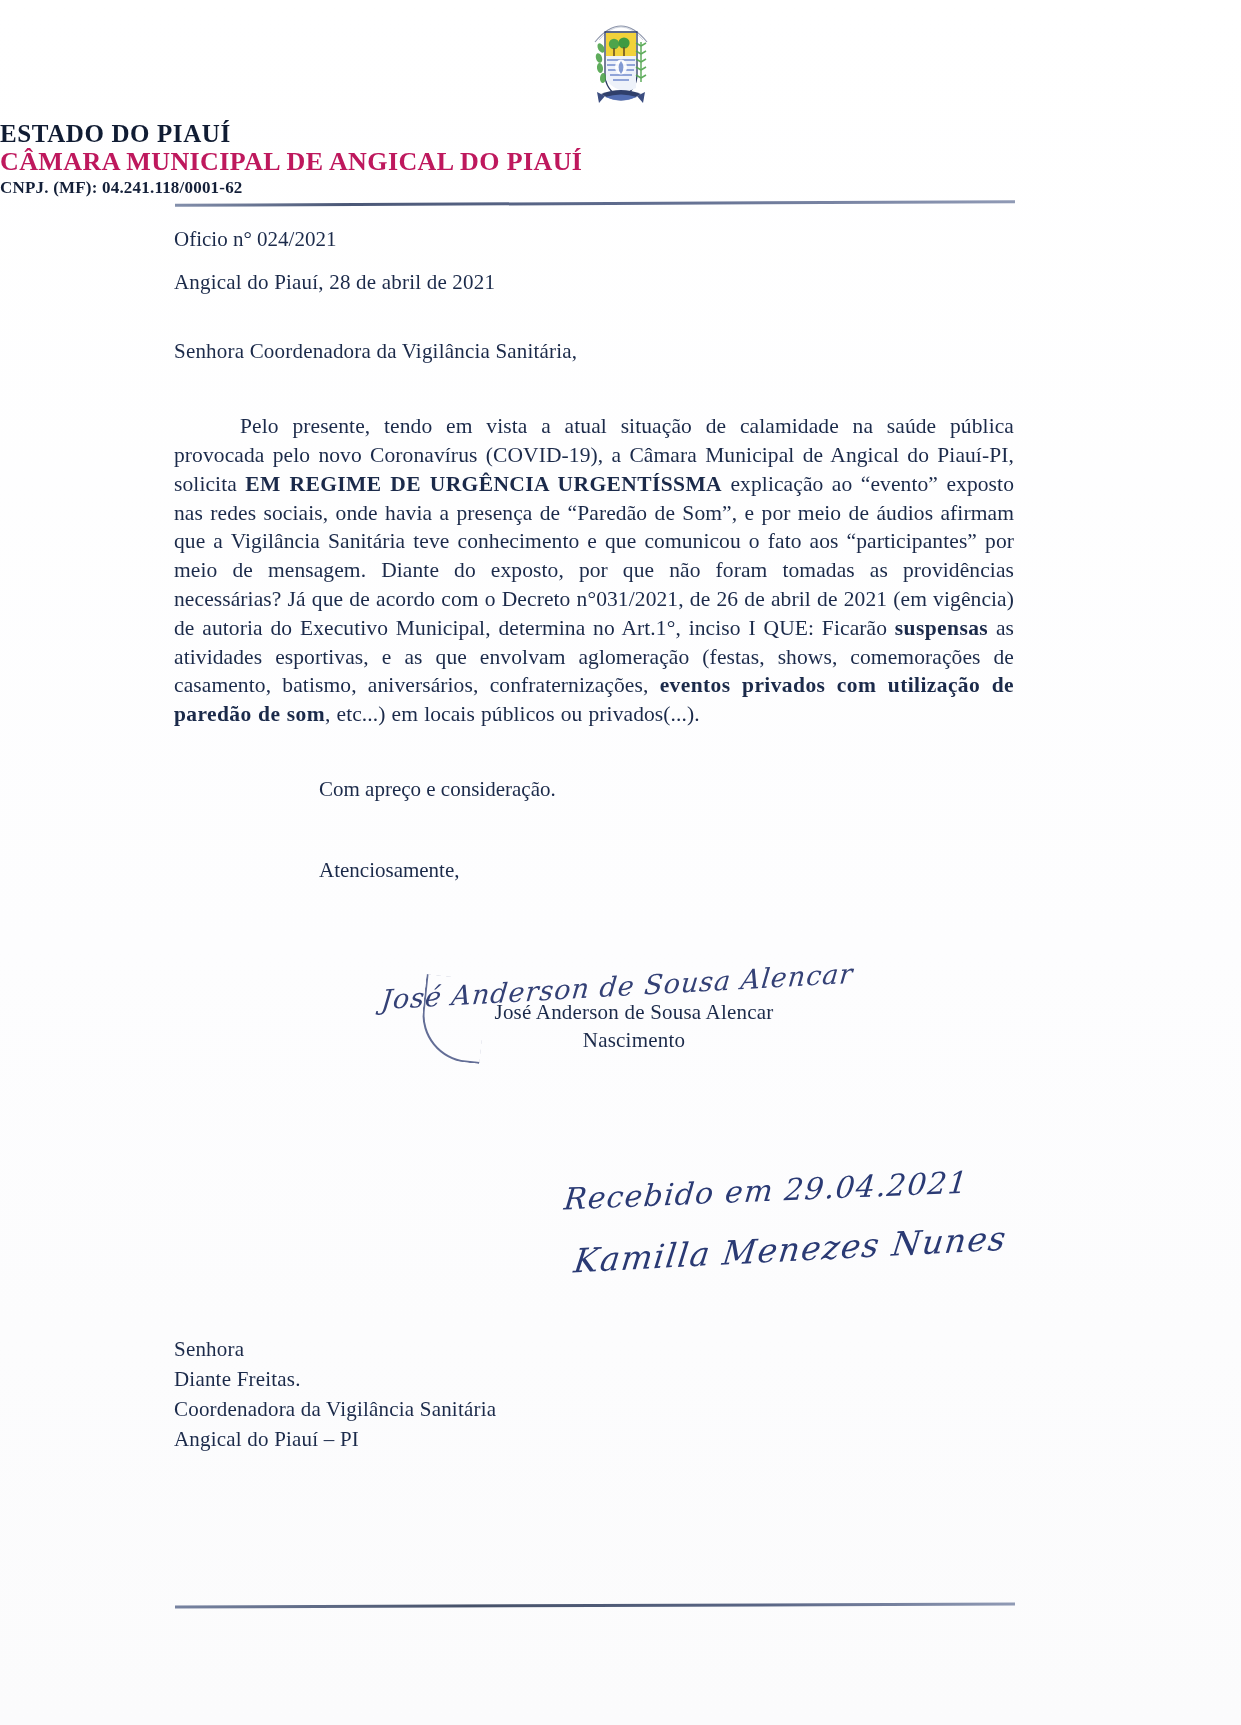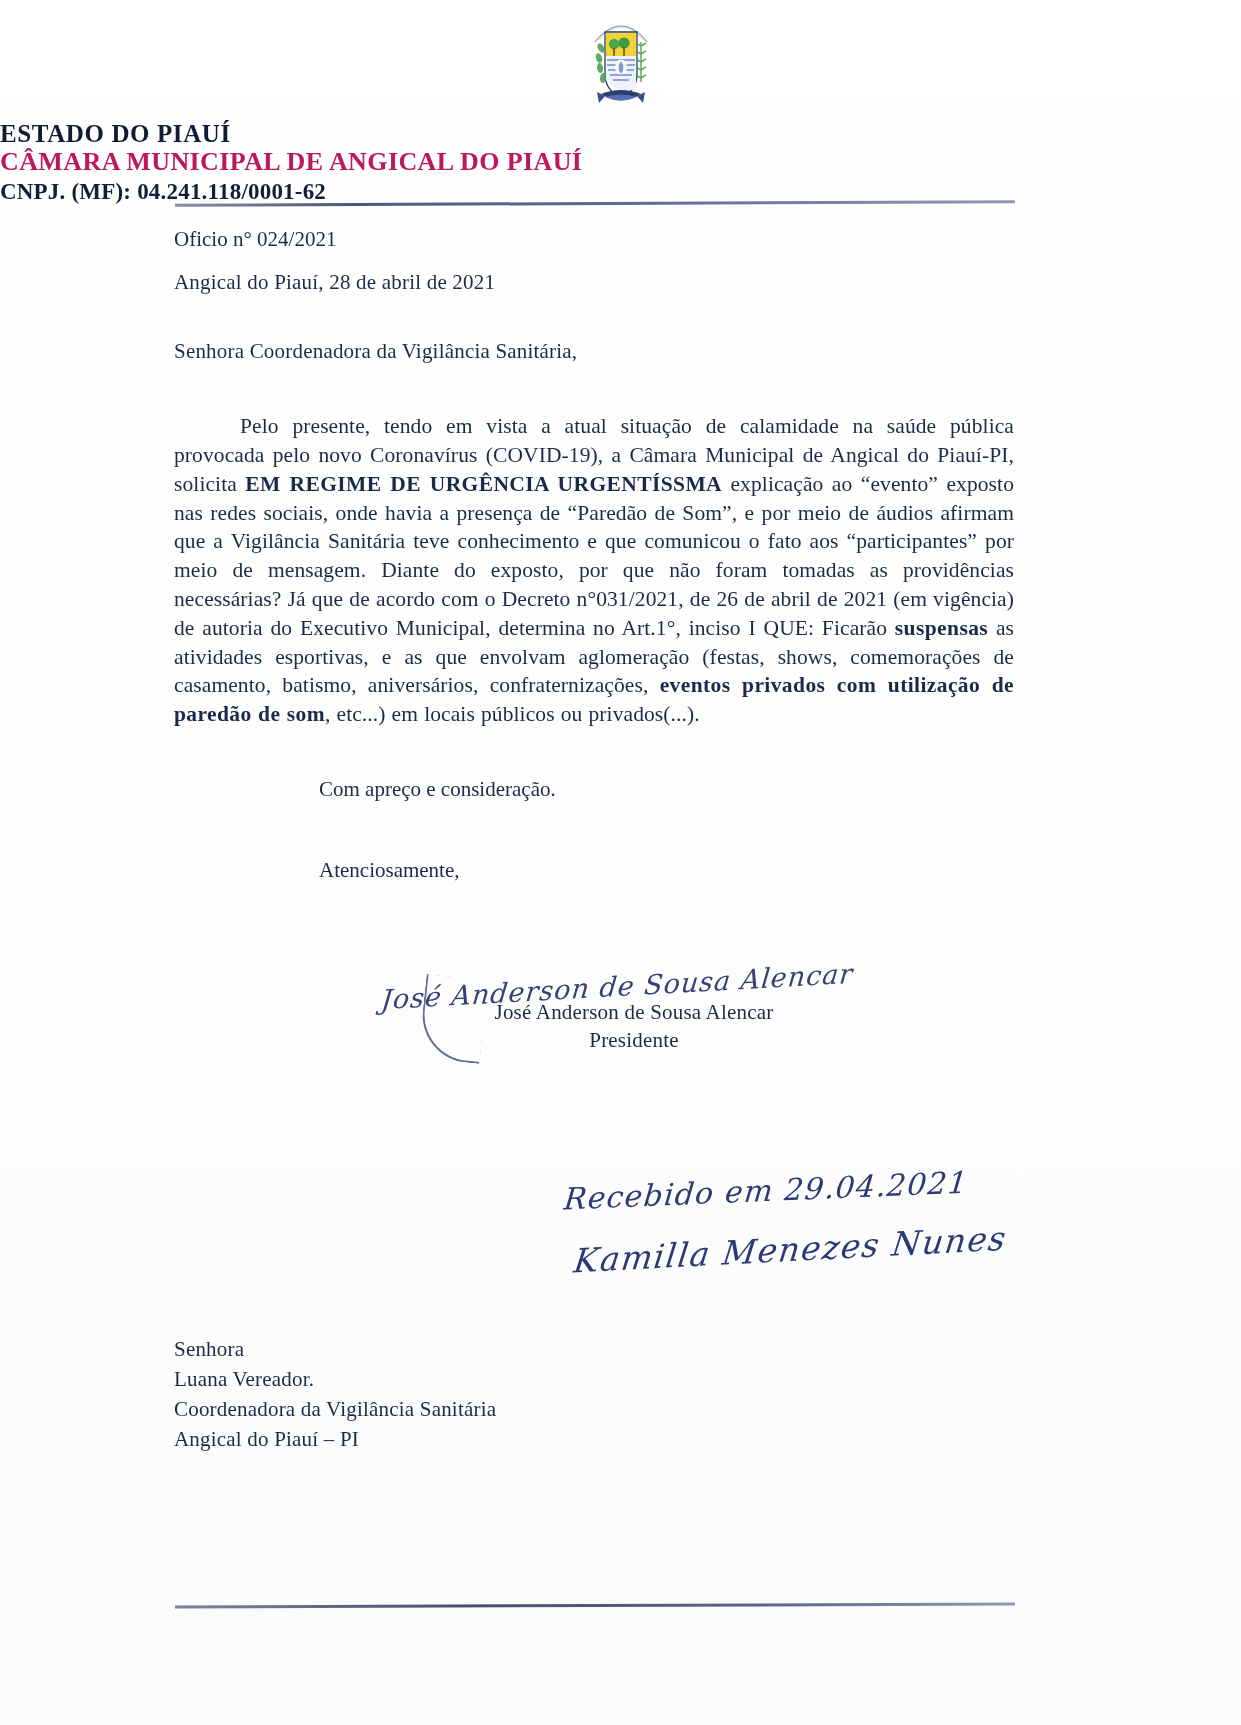--- a/index.html
+++ b/index.html
@@ -50,21 +50,21 @@
     color: #101c33;
   }
   .org-line2 {
     font-size: 26px;
     font-weight: bold;
     letter-spacing: 0.4px;
     line-height: 1.12;
     color: #be185d;
   }
   .org-cnpj {
-    font-size: 23px;
+    font-size: 17px;
     font-weight: bold;
     letter-spacing: 0.2px;
     line-height: 1.3;
     margin-top: 1px;
     color: #131f38;
   }
   .rule-top {
     position: absolute;
     top: 202px;
     left: 175px;
@@ -310,31 +310,31 @@
     <p class="para"><span>Pelo presente, tendo em vista a atual situação de calamidade na saúde pública provocada pelo novo Coronavírus (COVID-19), a Câmara Municipal de Angical do Piauí-PI, solicita </span><b>EM REGIME DE URGÊNCIA URGENTÍSSMA</b><span> explicação ao “evento” exposto nas redes sociais, onde havia a presença de “Paredão de Som”, e por meio de áudios afirmam que a Vigilância Sanitária teve conhecimento e que comunicou o fato aos “participantes” por meio de mensagem. Diante do exposto, por que não foram tomadas as providências necessárias? Já que de acordo com o Decreto n°031/2021, de 26 de abril de 2021 (em vigência) de autoria do Executivo Municipal, determina no Art.1°, inciso I QUE: Ficarão </span><b>suspensas</b><span> as atividades esportivas, e as que envolvam aglomeração (festas, shows, comemorações de casamento, batismo, aniversários, confraternizações, </span><b>eventos privados com utilização de paredão de som</b><span>, etc...) em locais públicos ou privados(...).</span></p>
 
     <div class="closing">Com apreço e consideração.</div>
 
     <div class="regards">Atenciosamente,</div>
 
     <div class="signature-block">
       <div class="sig-swash"></div>
       <div class="sig-script">José Anderson de Sousa Alencar</div>
       <div class="sig-name">José Anderson de Sousa Alencar</div>
-      <div class="sig-role">Presidente</div>
+      <div class="sig-role">Nascimento</div>
     </div>
 
     <div class="receipt">
       <div class="receipt-line">Recebido em 29.04.2021</div>
       <br>
       <div class="receipt-sign">Kamilla Menezes Nunes</div>
     </div>
 
     <div class="recipient">
       <div>Senhora</div>
-      <div>Luana Vereador.</div>
+      <div>Diante Freitas.</div>
       <div>Coordenadora da Vigilância Sanitária</div>
       <div>Angical do Piauí – PI</div>
     </div>
   </div>
 
   <div class="rule-bottom"></div>
 </div>
 
 </body></html>

